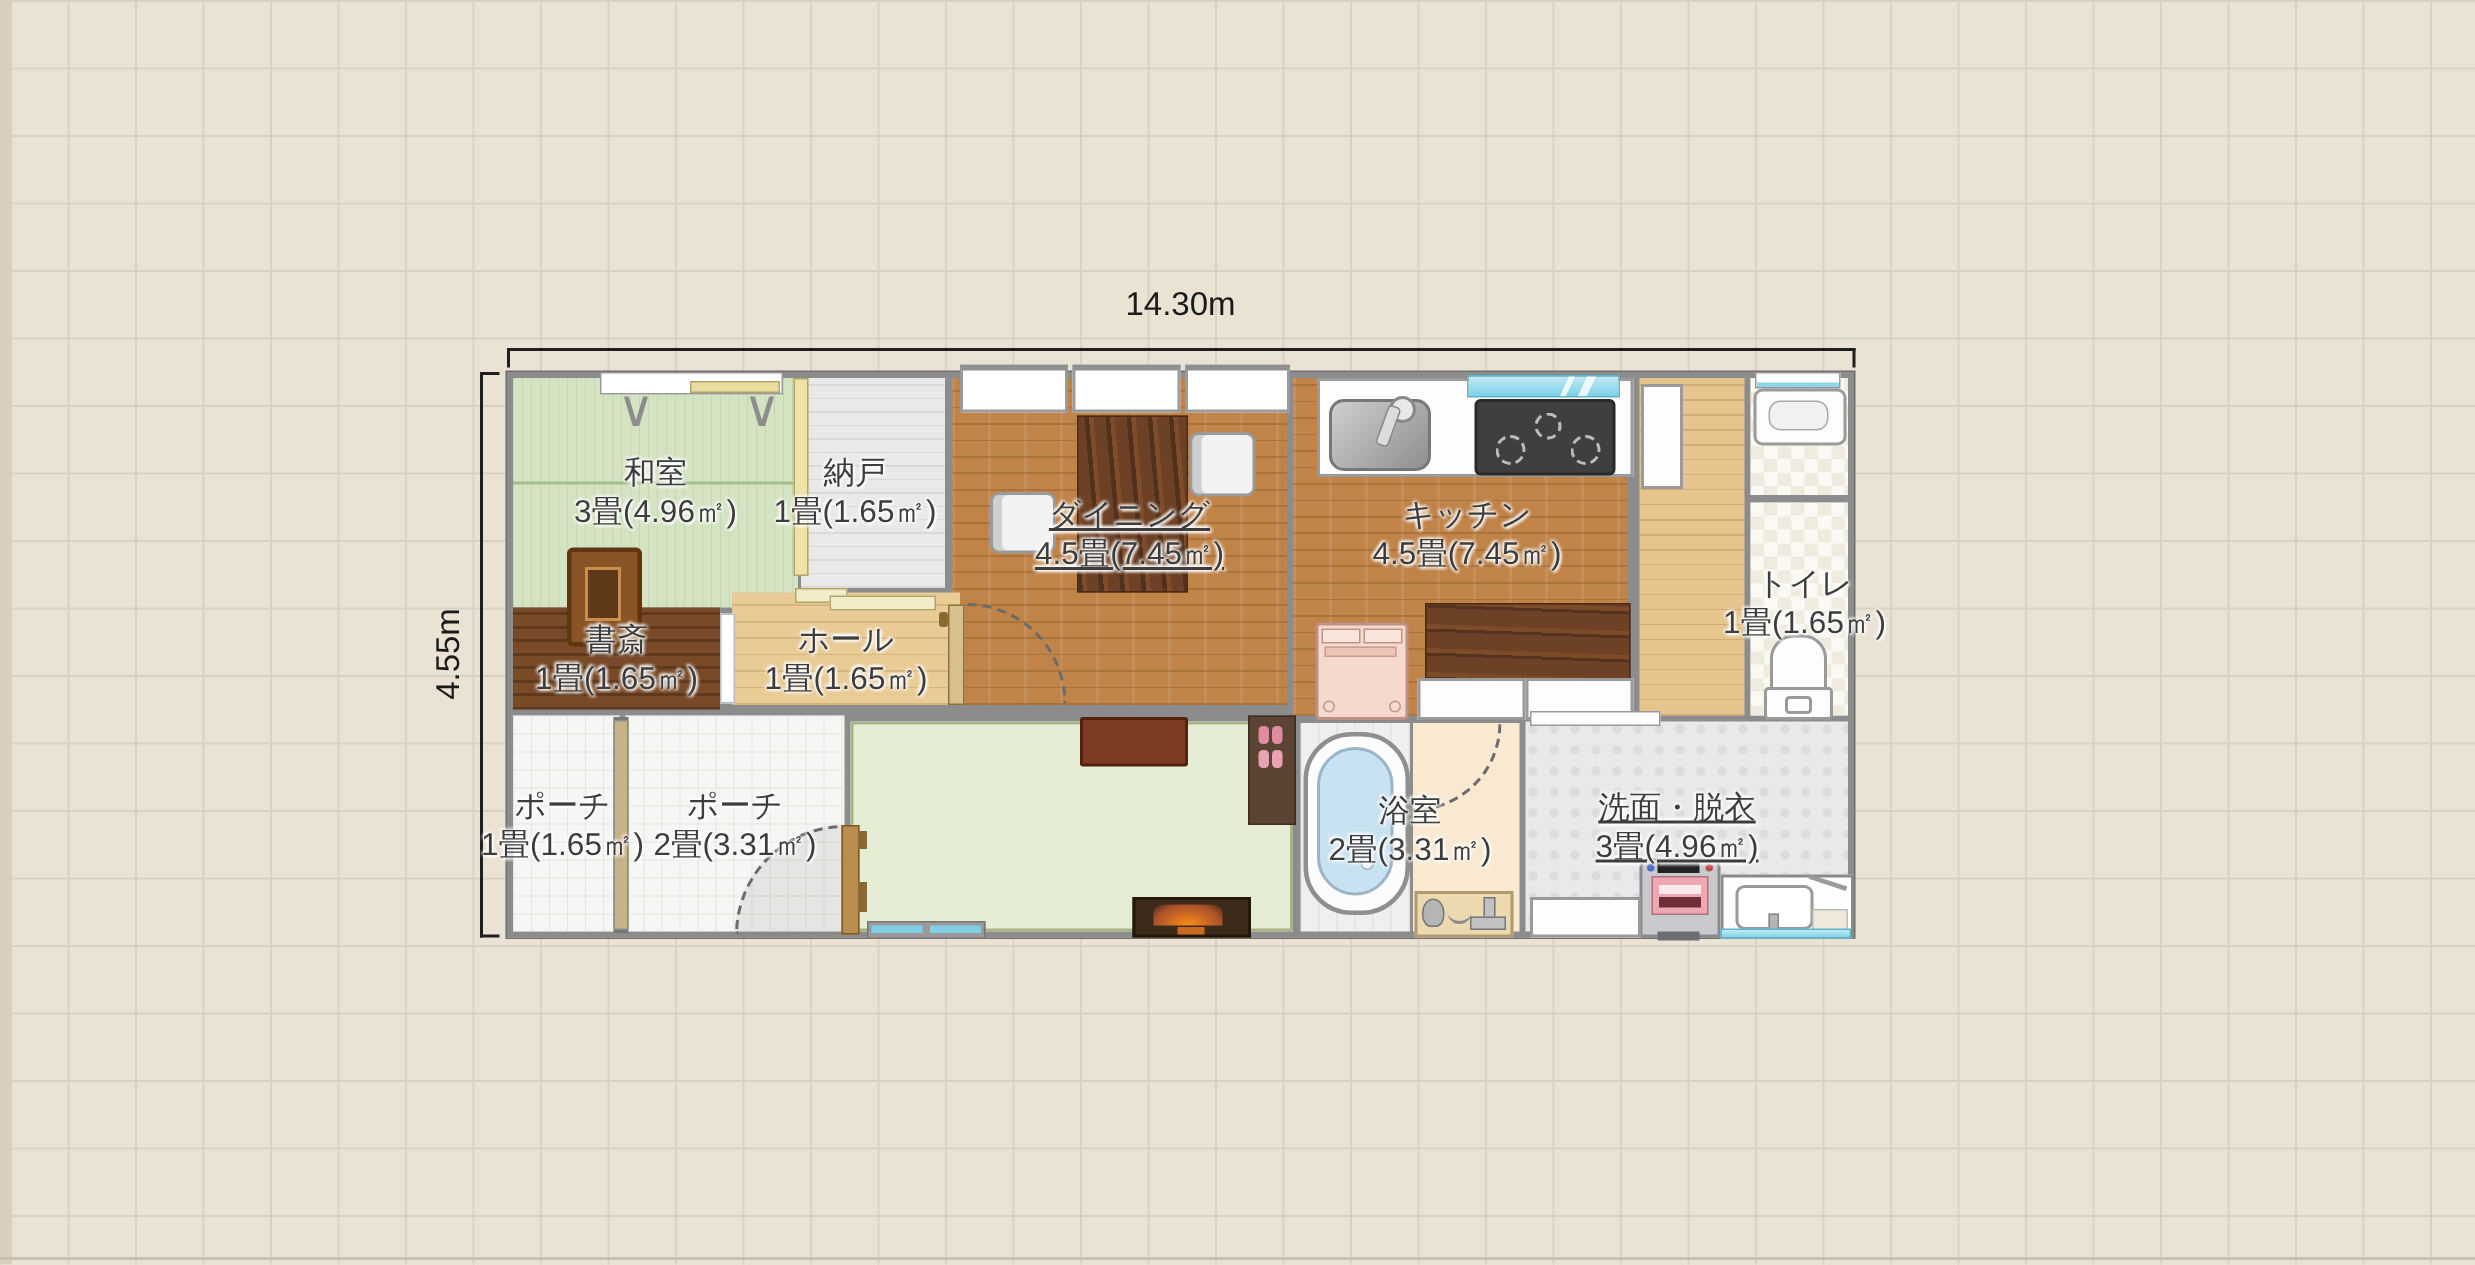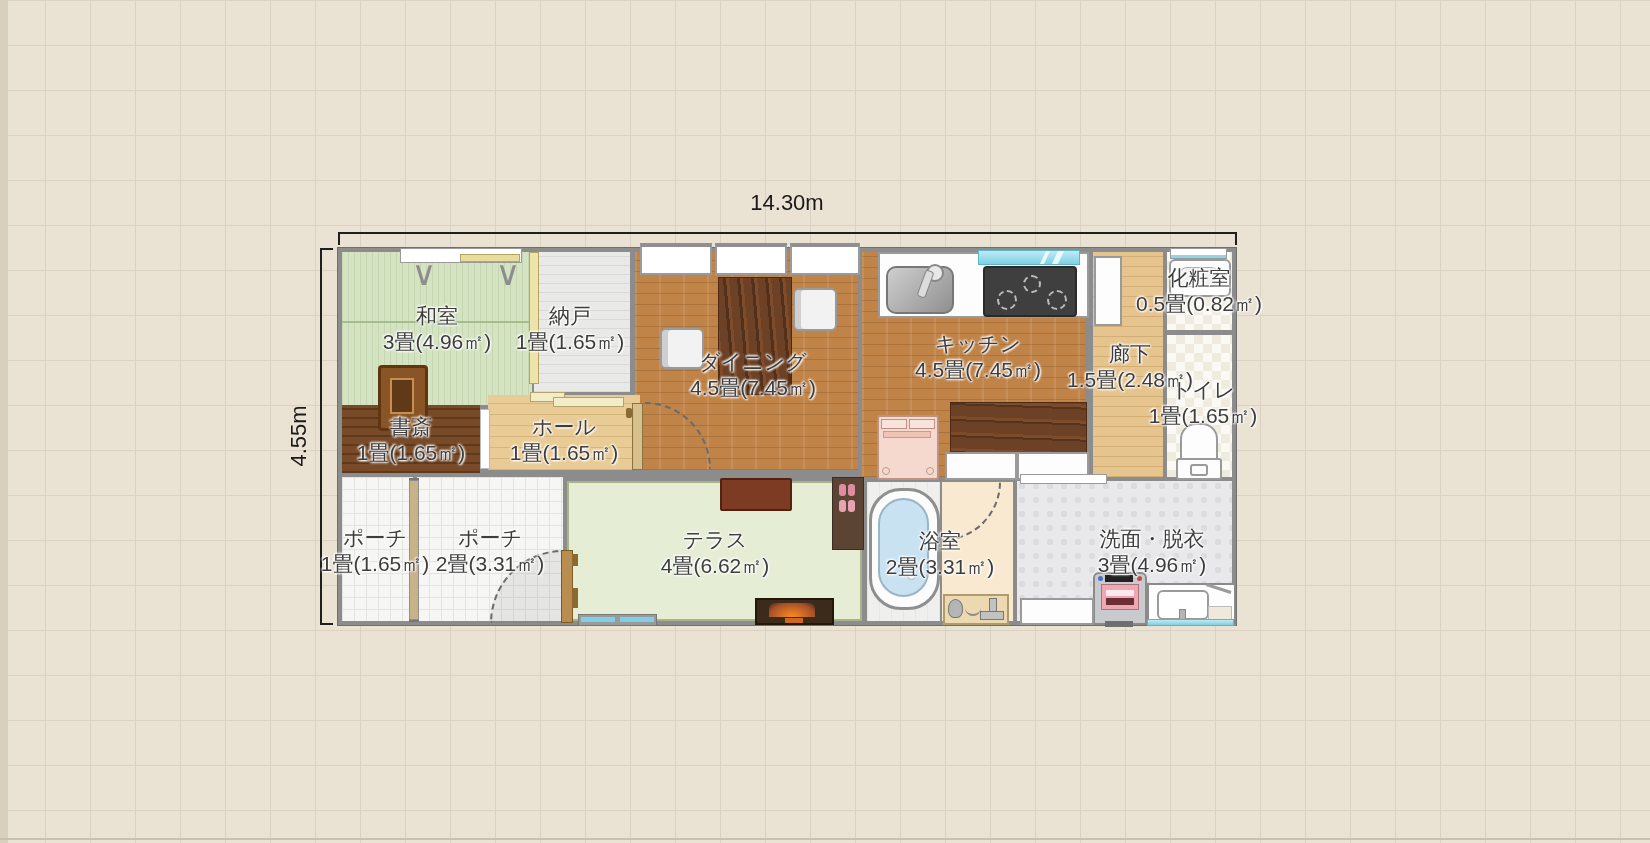--- a/index.html
+++ b/index.html
@@ -196,62 +196,50 @@
   <div class="f white-box" style="left:682px;top:350px;width:70px;height:23px;"></div>
 
   <div class="rlabel" style="left:99px;top:81px;">
     <div>和室</div>
     <div>3畳(4.96㎡)</div>
   </div>
   <div class="rlabel" style="left:232px;top:81px;">
     <div>納戸</div>
     <div>1畳(1.65㎡)</div>
   </div>
-  <div class="rlabel" style="left:415px;top:127px;">
+  <div class="rlabel" style="left:415px;top:109px;text-decoration:underline;">
     <div>ダイニング</div>
     <div>4.5畳(7.45㎡)</div>
   </div>
   <div class="rlabel" style="left:640px;top:109px;">
     <div>キッチン</div>
     <div>4.5畳(7.45㎡)</div>
   </div>
-  <div class="rlabel" style="left:792px;top:119px;">
-    <div>廊下</div>
-    <div>1.5畳(2.48㎡)</div>
-  </div>
-  <div class="rlabel" style="left:861px;top:43px;">
-    <div>化粧室</div>
-    <div>0.5畳(0.82㎡)</div>
-  </div>
   <div class="rlabel" style="left:865px;top:155px;">
     <div>トイレ</div>
     <div>1畳(1.65㎡)</div>
   </div>
   <div class="rlabel" style="left:73px;top:192px;">
     <div>書斎</div>
     <div>1畳(1.65㎡)</div>
   </div>
   <div class="rlabel" style="left:226px;top:192px;">
     <div>ホール</div>
     <div>1畳(1.65㎡)</div>
   </div>
   <div class="rlabel" style="left:37px;top:303px;">
     <div>ポーチ</div>
     <div>1畳(1.65㎡)</div>
   </div>
   <div class="rlabel" style="left:152px;top:303px;">
     <div>ポーチ</div>
     <div>2畳(3.31㎡)</div>
   </div>
-  <div class="rlabel" style="left:377px;top:305px;">
-    <div>テラス</div>
-    <div>4畳(6.62㎡)</div>
-  </div>
   <div class="rlabel" style="left:602px;top:306px;">
     <div>浴室</div>
     <div>2畳(3.31㎡)</div>
   </div>
-  <div class="rlabel" style="left:814px;top:304px;">
+  <div class="rlabel" style="left:780px;top:304px;text-decoration:underline;">
     <div>洗面・脱衣</div>
     <div>3畳(4.96㎡)</div>
   </div>
 
 </div>
 
 </body></html>

